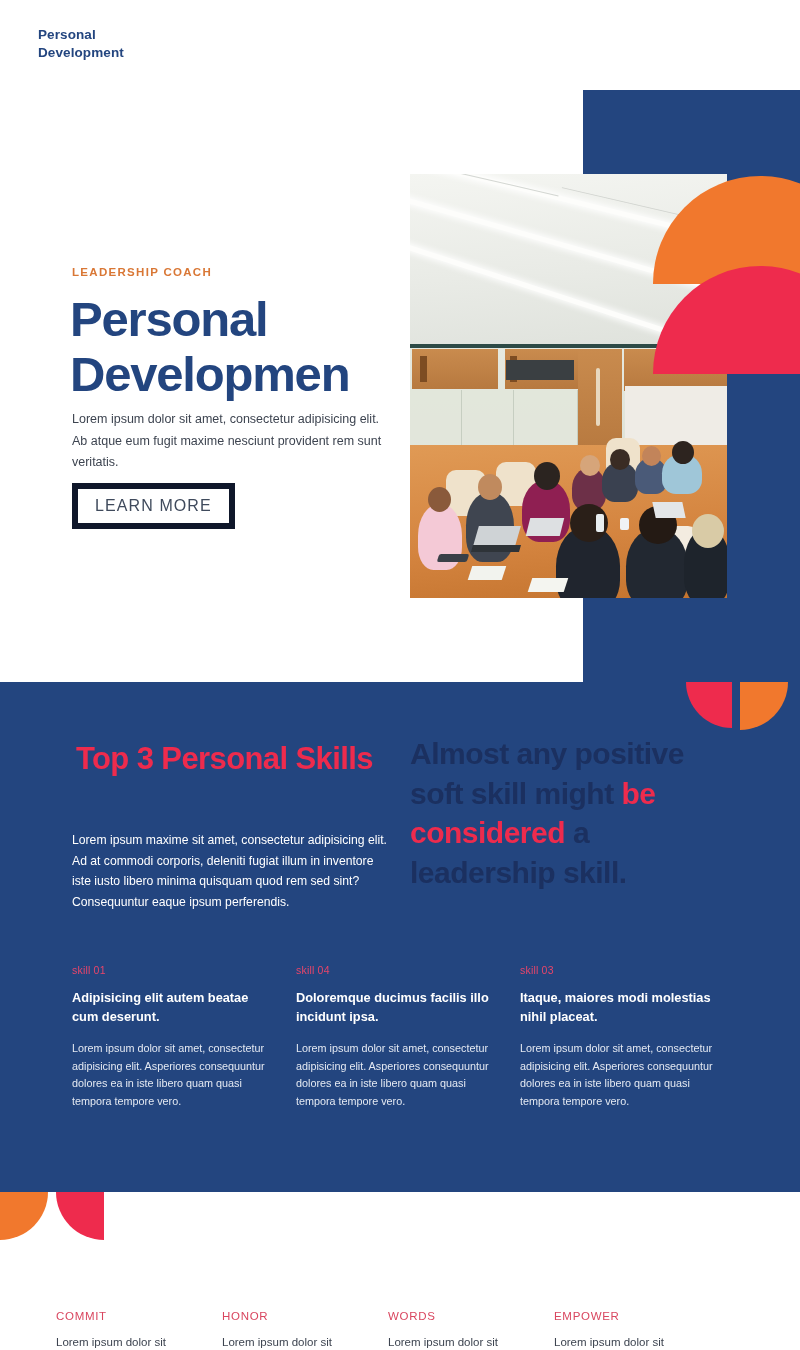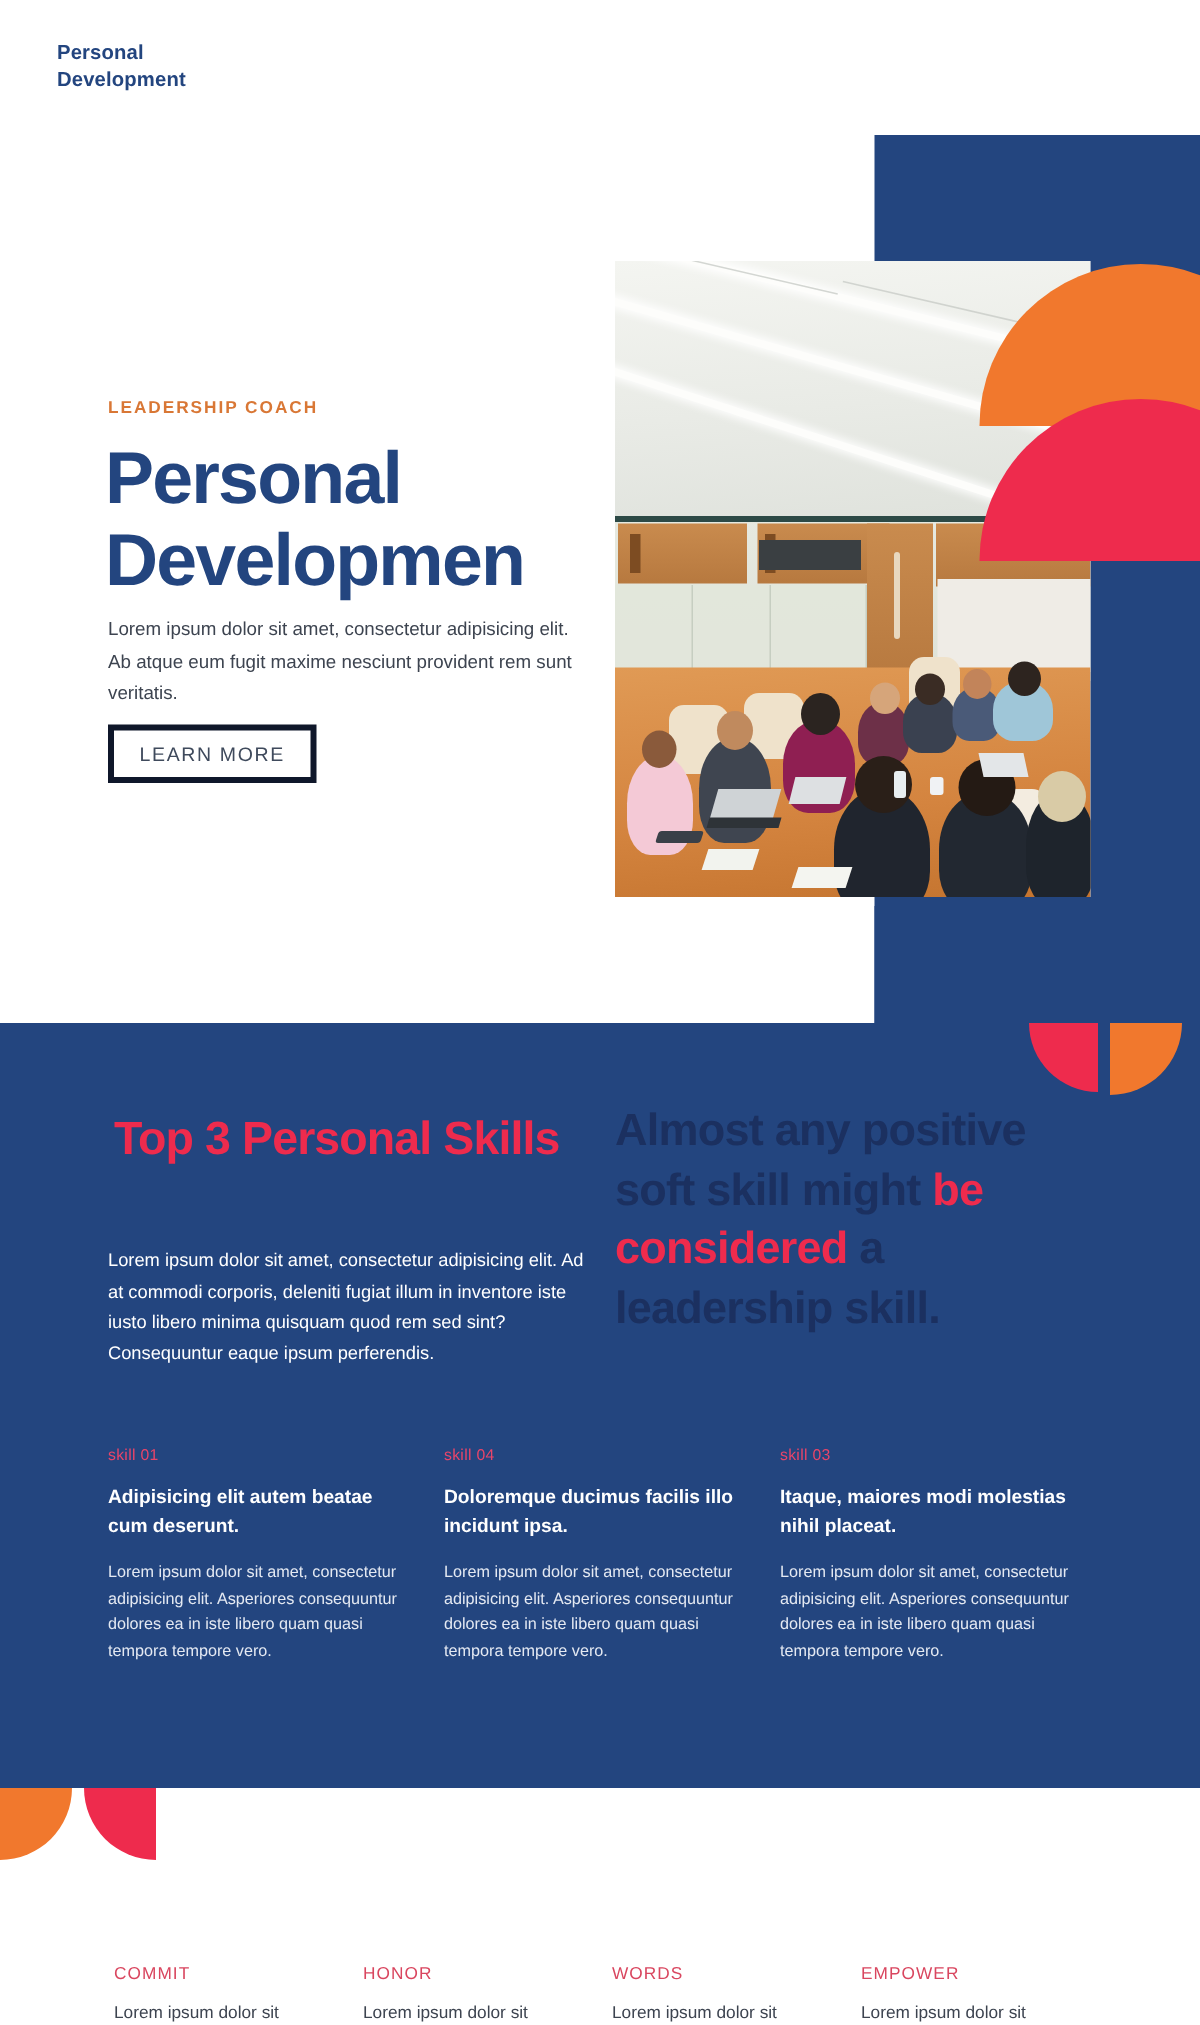--- a/index.html
+++ b/index.html
@@ -100,22 +100,22 @@
     position:absolute; left:70px; top:292px; width:350px;
     font-size:49px; font-weight:bold; line-height:1.12;
     letter-spacing:-1.2px; color:#23457F;
   }
   .hero-desc {
     position:absolute; left:72px; top:409px; width:320px;
     font-size:12.5px; line-height:1.72; color:#3d4450;
   }
   .btn-learn {
     position:absolute; left:72px; top:483px;
-    padding:8px 17px; border:4px solid #0f172a; background:transparent;
-    font-size:13px; font-weight:500; letter-spacing:1.1px; color:#3f4a5c;
+    padding:8px 17px; border:6px solid #0f172a; background:transparent;
+    font-size:16px; font-weight:500; letter-spacing:1.1px; color:#3f4a5c;
     font-family:"Liberation Sans", sans-serif; cursor:pointer;
   }
 
   
   .skills {
     position:absolute; top:682px; left:0; width:800px; height:510px;
     background:#23457F; overflow:hidden;
   }
   .q-red-tr {
     position:absolute; left:686px; top:0px; width:46px; height:46px;
@@ -169,21 +169,21 @@
   }
   .q-red-bl {
     position:absolute; left:56px; top:0px; width:48px; height:48px;
     background:#EE2B4D; border-radius:0 0 0 60px;
   }
   .about-title {
     position:absolute; left:72px; top:58px;
     font-size:33px; font-weight:bold; letter-spacing:-.8px; color:#EE2B4D;
   }
   .about-cols {
-    position:absolute; left:76px; top:118px; width:700px; display:flex;
+    position:absolute; left:56px; top:118px; width:700px; display:flex;
   }
   .acol { width:166px; }
   .acol h4 {
     font-size:11.5px; font-weight:normal; letter-spacing:.7px;
     color:#D9465F; margin-bottom:11px;
   }
   .acol p { font-size:11.5px; color:#3d4450; line-height:1.6; }
 </style>
 </head>
 <body>
@@ -282,21 +282,21 @@
     <h1 class="hero-title">Personal Developmen</h1>
     <p class="hero-desc">Lorem ipsum dolor sit amet, consectetur adipisicing elit. Ab atque eum fugit maxime nesciunt provident rem sunt veritatis.</p>
     <button class="btn-learn">LEARN MORE</button>
   </section>
 
   <section class="skills">
     <div class="q-red-tr"></div>
     <div class="q-orange-tr"></div>
 
     <h2 class="sk-title">Top 3 Personal Skills</h2>
-    <p class="sk-desc">Lorem ipsum dolor sit amet, consectetur adipisicing elit. Ad at commodi corporis, deleniti fugiat illum in inventore iste iusto libero minima quisquam quod rem sed sint? Consequuntur eaque ipsum perferendis.</p>
+    <p class="sk-desc">Lorem ipsum maxime sit amet, consectetur adipisicing elit. Ad at commodi corporis, deleniti fugiat illum in inventore iste iusto libero minima quisquam quod rem sed sint? Consequuntur eaque ipsum perferendis.</p>
 
     <h3 class="sk-head"><span>Almost any positive soft skill might </span><span class="hl">be considered</span><span> a leadership skill.</span></h3>
 
     <div class="cards">
       <div class="card">
         <div class="card-no">skill 01</div>
         <div class="card-h">Adipisicing elit autem beatae cum deserunt.</div>
         <div class="card-p">Lorem ipsum dolor sit amet, consectetur adipisicing elit. Asperiores consequuntur dolores ea in iste libero quam quasi tempora tempore vero.</div>
       </div>
       <div class="card">

